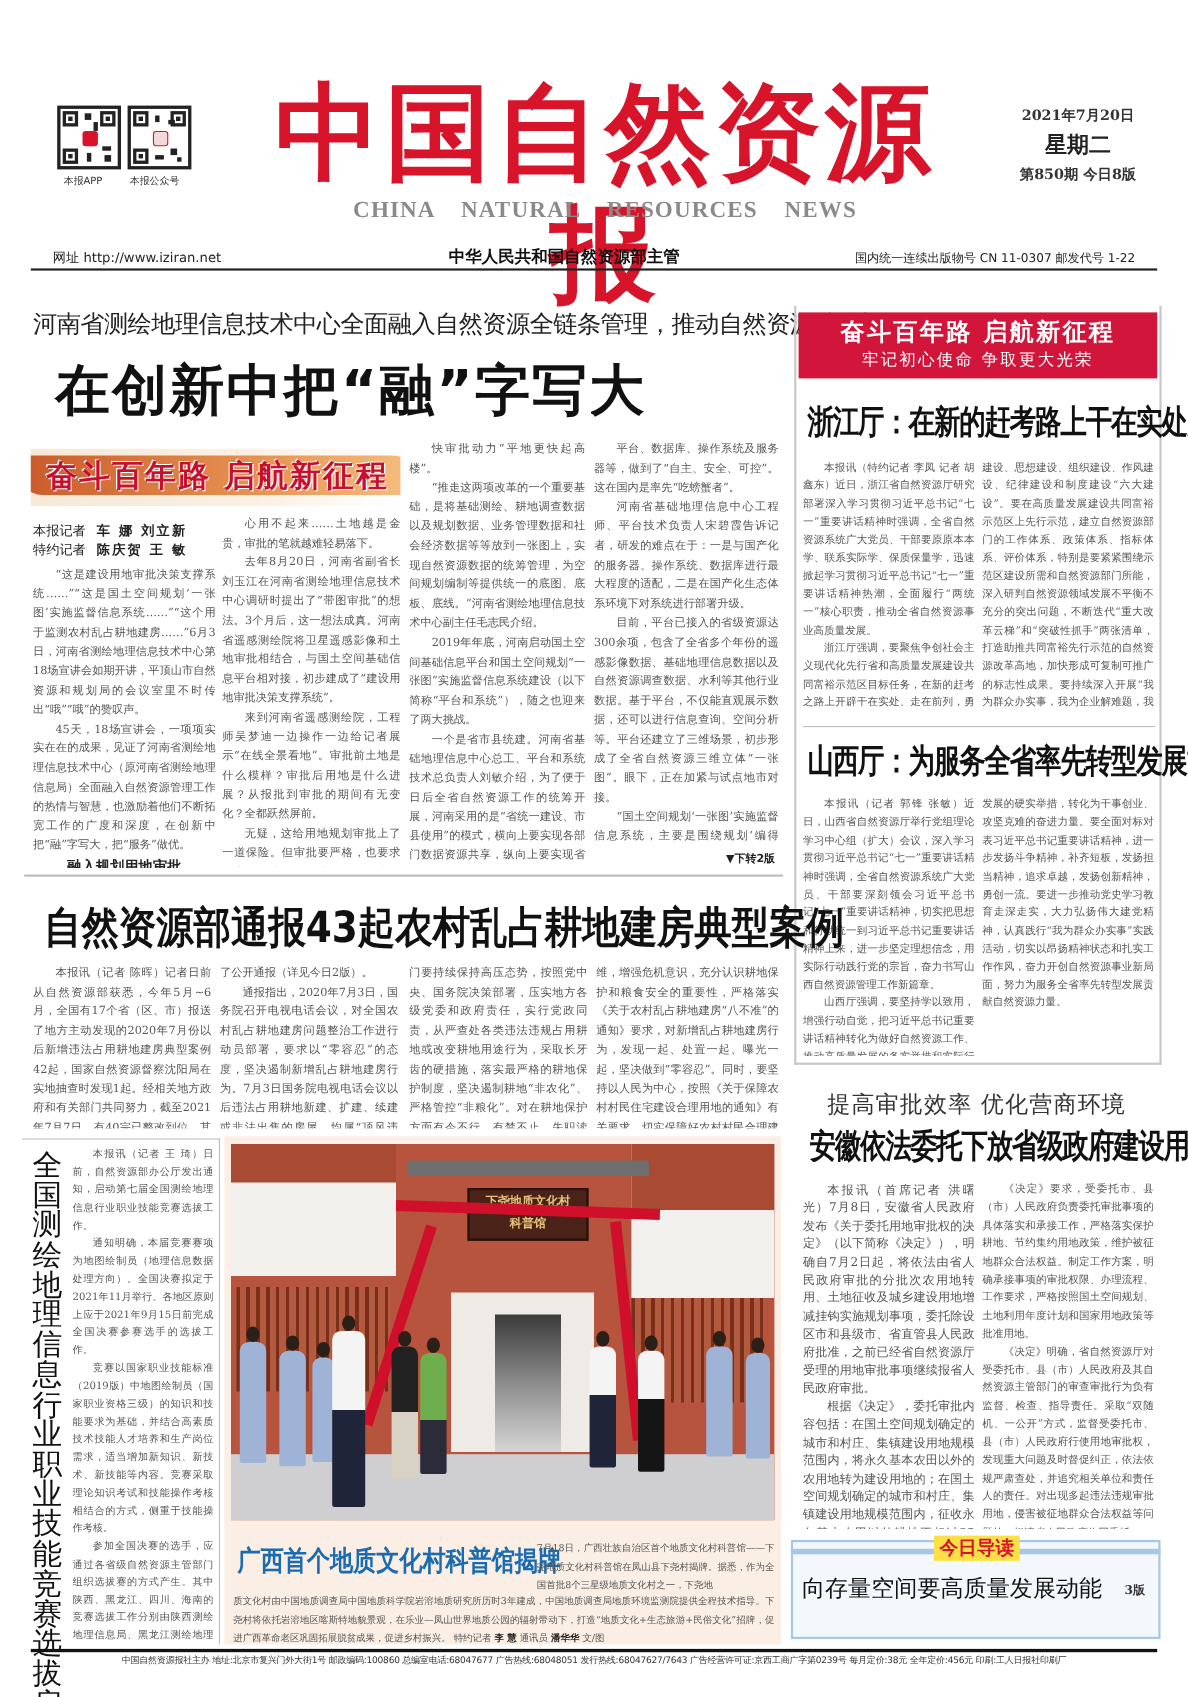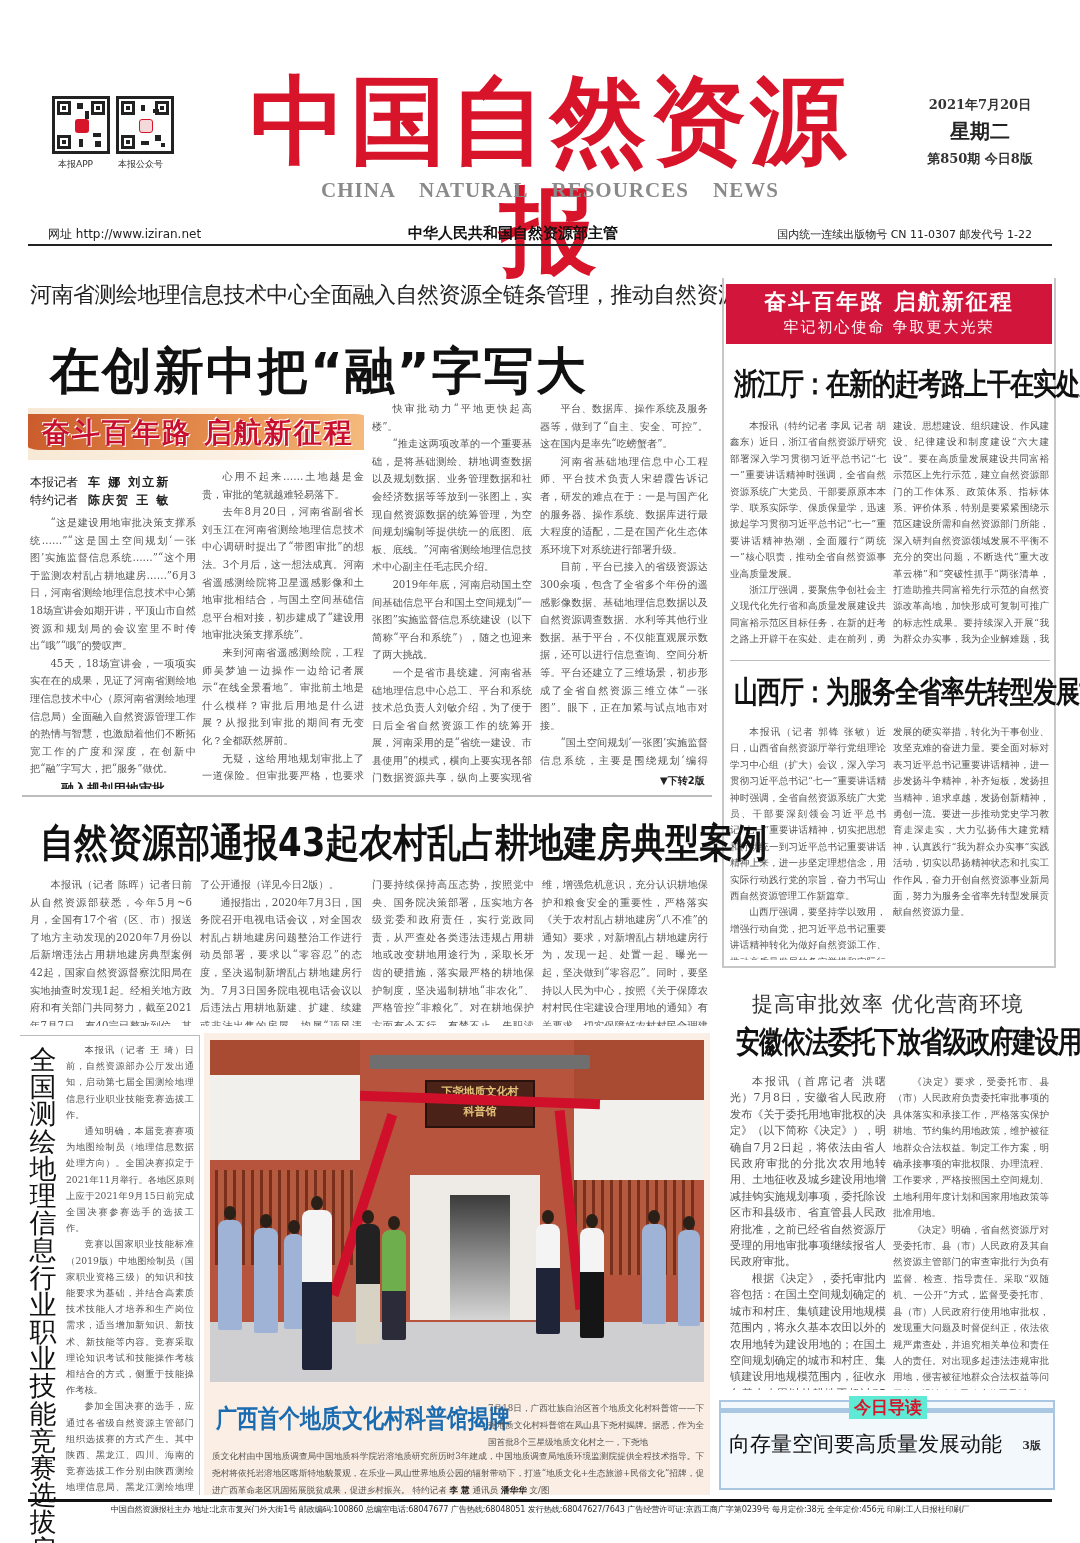--- a/index.html
+++ b/index.html
@@ -30,21 +30,21 @@
 
   .info-bar { position: absolute; left: 28px; top: 224px; width: 1024px; height: 22px;
         border-bottom: 2px solid #222; font-family: "DejaVu Sans", sans-serif; }
   .info-bar .url { position: absolute; left: 20px; top: 2px; font-size: 12px; color: #222; }
   .info-bar .sponsor { position: absolute; left: 380px; top: 0; font-size: 15px; font-weight: bold; color: #111; }
   .info-bar .serial { position: absolute; right: 20px; top: 3px; font-size: 11px; color: #222; }
 
   
   .kicker { position: absolute; left: 30px; top: 280px; width: 680px; font-size: 22px; color: #222; white-space: nowrap; letter-spacing: -0.5px; }
   .lead-headline { position: absolute; left: 50px; top: 322px; width: 640px; font-family: "DejaVu Sans", sans-serif;
-        font-weight: bold; font-size: 50px; color: #111; letter-spacing: 2px; white-space: nowrap; margin-top: 16px; }
+        font-weight: bold; font-size: 50px; color: #111; letter-spacing: 2px; white-space: nowrap; }
 
   .banner { position: absolute; left: 28px; top: 408px; width: 336px; height: 52px;
         background: linear-gradient(90deg, #f7e9d5 0%, #fbf0e2 60%, #fff 100%); overflow: hidden; }
   .banner .swoosh { position: absolute; left: -10px; top: 6px; width: 370px; height: 36px;
         background: linear-gradient(90deg, #c2410c 0%, #e4833a 60%, #f5b76f 100%);
         border-radius: 0 60px 0 40px; transform: skewX(-10deg); opacity: 0.85; }
   .banner .text { position: absolute; left: 14px; top: 6px; font-family: "DejaVu Serif", serif;
         font-size: 28px; font-weight: bold; color: #c8102e; letter-spacing: 2px; white-space: nowrap;
         text-shadow: 1px 1px 0 #fff, -1px -1px 0 #fff; }
 
@@ -101,21 +101,21 @@
   .photo-caption-title { position: absolute; left: 216px; top: 1402px; width: 270px; font-family: "DejaVu Sans", sans-serif;
         font-size: 21px; font-weight: bold; color: #1a6bb0; white-space: nowrap; letter-spacing: 0px; transform: scaleY(1.2); transform-origin: left top; }
   .photo-caption { position: absolute; font-size: 8.6px; line-height: 17.2px; color: #555; text-align: justify; }
   .photo-caption b { color: #222; }
 
   
   .guide { position: absolute; left: 719px; top: 1400px; width: 336px; height: 90px; border: 2px solid #a9c7e2; background: #f3f8fd; }
   .guide .top-rule-l { position: absolute; left: -2px; top: 6px; width: 130px; height: 5px; background: #a9c7e2; }
   .guide .top-rule-r { position: absolute; right: -2px; top: 6px; width: 130px; height: 5px; background: #a9c7e2; }
   .guide .tag { position: absolute; left: 128px; top: -6px; width: 78px; text-align: center; font-family: "DejaVu Sans", sans-serif;
-        font-size: 17px; font-weight: bold; color: #d8142a; background: #5eead4; }
+        font-size: 17px; font-weight: bold; color: #d8142a; background: #fde047; }
   .guide .headline { position: absolute; left: 8px; top: 28px; font-family: "DejaVu Sans", sans-serif; font-size: 21px; color: #111; white-space: nowrap; }
   .guide .page { position: absolute; right: 12px; top: 36px; font-size: 11px; font-weight: bold; color: #333; }
   .guide .staff { position: absolute; left: 0; bottom: 0; width: 100%; height: 22px; border-top: 2px solid #a9c7e2; background: #e7f0fa;
         font-family: "DejaVu Sans", sans-serif; font-size: 9.5px; color: #333; text-align: center; line-height: 19px; white-space: nowrap; word-spacing: 2px; }
 
   
   .footer-rule { position: absolute; left: 28px; top: 1499px; width: 1024px; height: 3px; background: #111; }
   .footer { position: absolute; left: 28px; top: 1504px; width: 1024px; font-family: "DejaVu Sans", sans-serif; font-size: 8.2px;
         color: #333; white-space: nowrap; text-align: center; letter-spacing: -0.2px; }
 </style>

